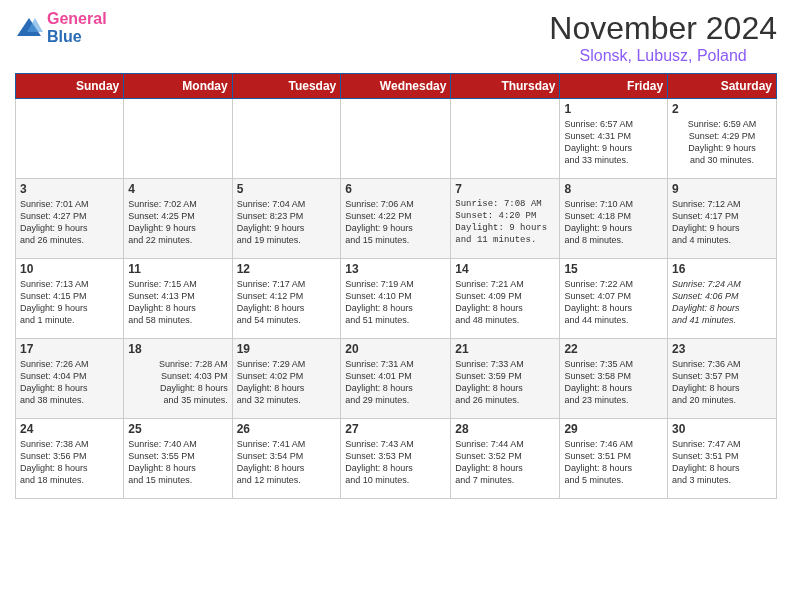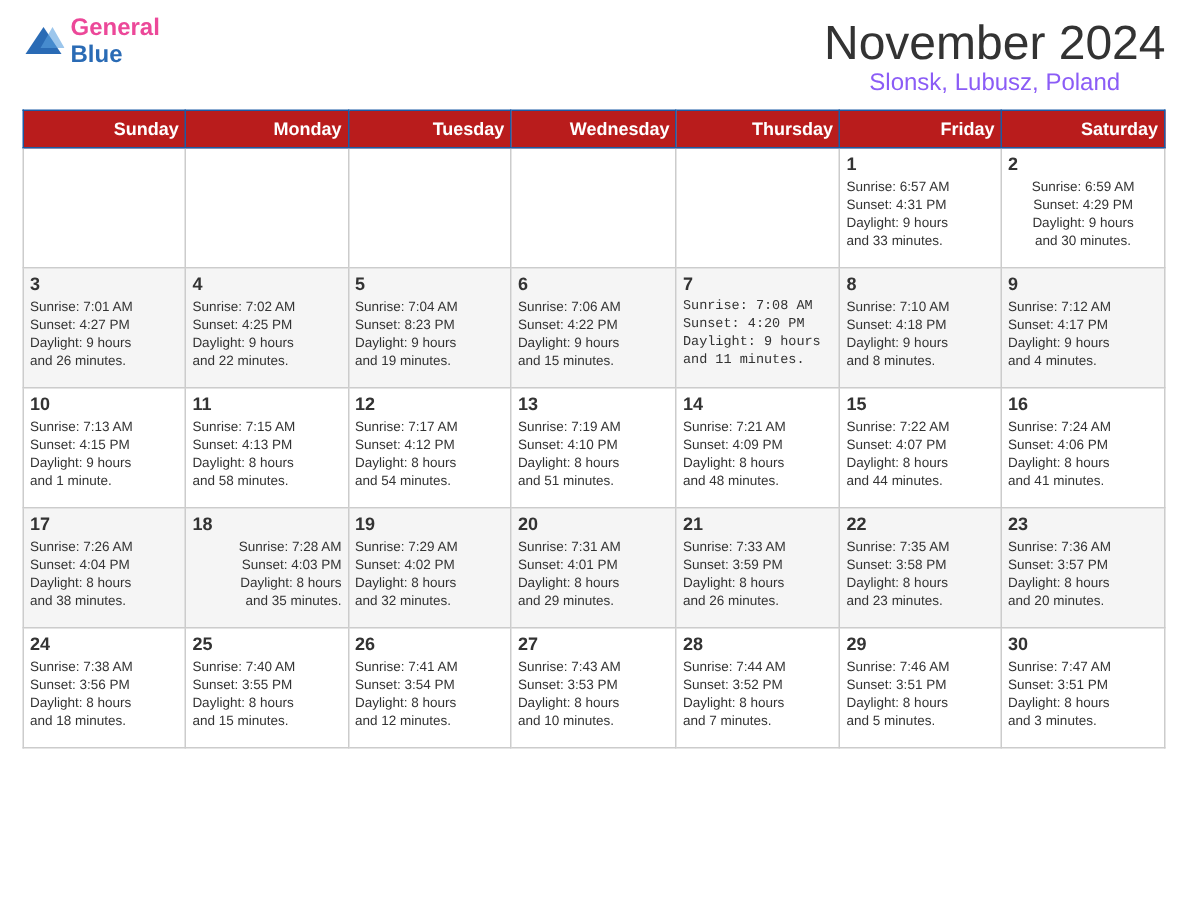--- a/index.html
+++ b/index.html
@@ -242,21 +242,21 @@
           </td>
           <td>
             <span class="day-num">15</span>
             <div class="cell-content" style="white-space: pre-line;">Sunrise: 7:22 AM
 Sunset: 4:07 PM
 Daylight: 8 hours
 and 44 minutes.</div>
           </td>
           <td>
             <span class="day-num">16</span>
-            <div class="cell-content" style="white-space: pre-line;">Sunrise: 7:24 AM
+            <div class="cell-content" style="white-space: pre-line; font-style: italic;">Sunrise: 7:24 AM
 Sunset: 4:06 PM
 Daylight: 8 hours
 and 41 minutes.</div>
           </td>
         </tr>
         <tr>
           <td>
             <span class="day-num">17</span>
             <div class="cell-content" style="white-space: pre-line;">Sunrise: 7:26 AM
 Sunset: 4:04 PM

